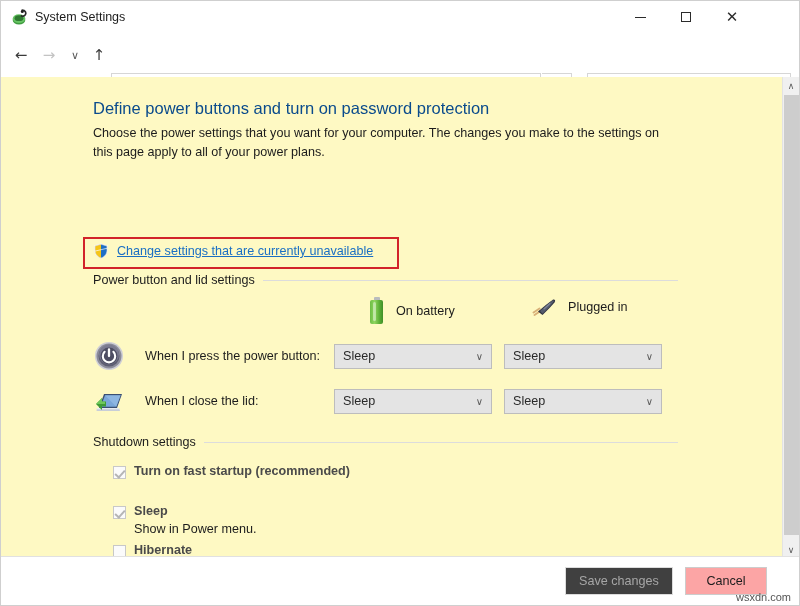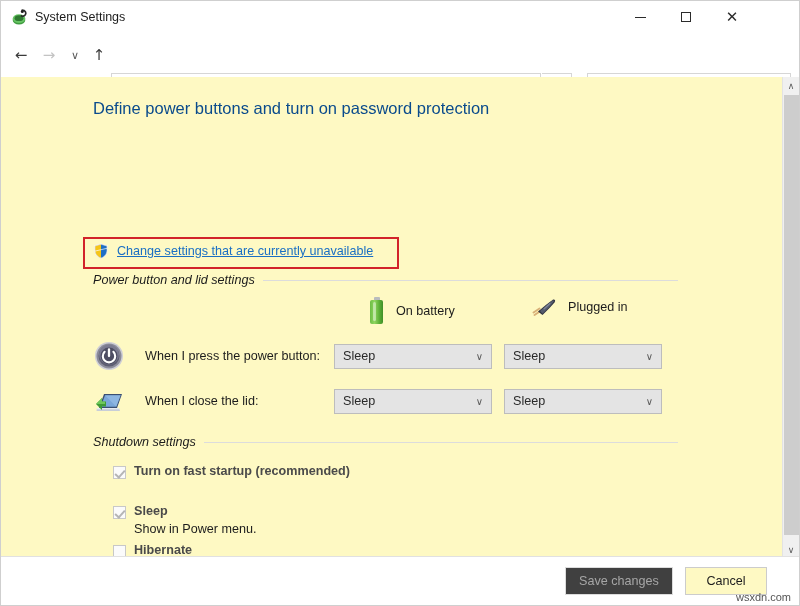--- a/index.html
+++ b/index.html
@@ -241,21 +241,20 @@
     left: 92px;
     width: 585px;
     display: flex;
     align-items: center;
   }
   .group-label {
     font-size: 12.6px;
     color: #1c1c1c;
     white-space: nowrap;
     padding-right: 8px;
-    font-style: italic;
   }
   .group-line {
     flex: 1 1 auto;
     height: 1px;
     background: #dcdcdc;
   }
   #group-power { top: 196px; }
   #group-shutdown { top: 358px; }
 
   
@@ -466,21 +465,21 @@
   #save-btn {
     right: 126px;
     width: 108px;
     background: #404040;
     border: 1px solid #dcdcdc;
     color: #a6a6a6;
   }
   #cancel-btn {
     right: 32px;
     width: 82px;
-    background: #fef9c3;
+    background: #fca5a5;
     border: 1px solid #cccccc;
     color: #1c1c1c;
   }
   #watermark {
     position: absolute;
     right: 8px;
     bottom: 2px;
     font-size: 11px;
     color: #555555;
   }
@@ -536,20 +535,21 @@
 
     <div id="searchbox">
       <span id="search-icon">⌕</span>
       <input id="search-input" type="text" placeholder="Search Control Panel" style="">
     </div>
   </div>
 
   <div id="content">
 
     <div id="page-heading">Define power buttons and turn on password protection</div>
+    <div id="page-desc">Choose the power settings that you want for your computer. The changes you make to the settings on this page apply to all of your power plans.</div>
 
     <div id="uac-highlight"></div>
     <div id="uac-row">
       <svg id="shield-icon" viewBox="0 0 16 16">
         <path d="M8 0.6 L14.6 2.6 V7.4 C14.6 11.4 11.6 14.4 8 15.5 C4.4 14.4 1.4 11.4 1.4 7.4 V2.6 Z" fill="#ffffff"></path>
         <path d="M8 1.2 L8 15.1 C4.7 14 2 11.2 2 7.4 V3 Z" fill="#f5c518"></path>
         <path d="M8 1.2 L14 3 V7.4 C14 11.2 11.3 14 8 15.1 Z" fill="#1f6fc4"></path>
         <path d="M8 1.2 L14 3 V7.4 C14 11.2 11.3 14 8 15.1 C4.7 14 2 11.2 2 7.4 V3 Z" fill="none" stroke="#d9d9d9" stroke-width="0.7"></path>
         <path d="M2 8.1 L14 5.3" stroke="#ffffff" stroke-width="0.9" opacity="0.75"></path>
       </svg>

